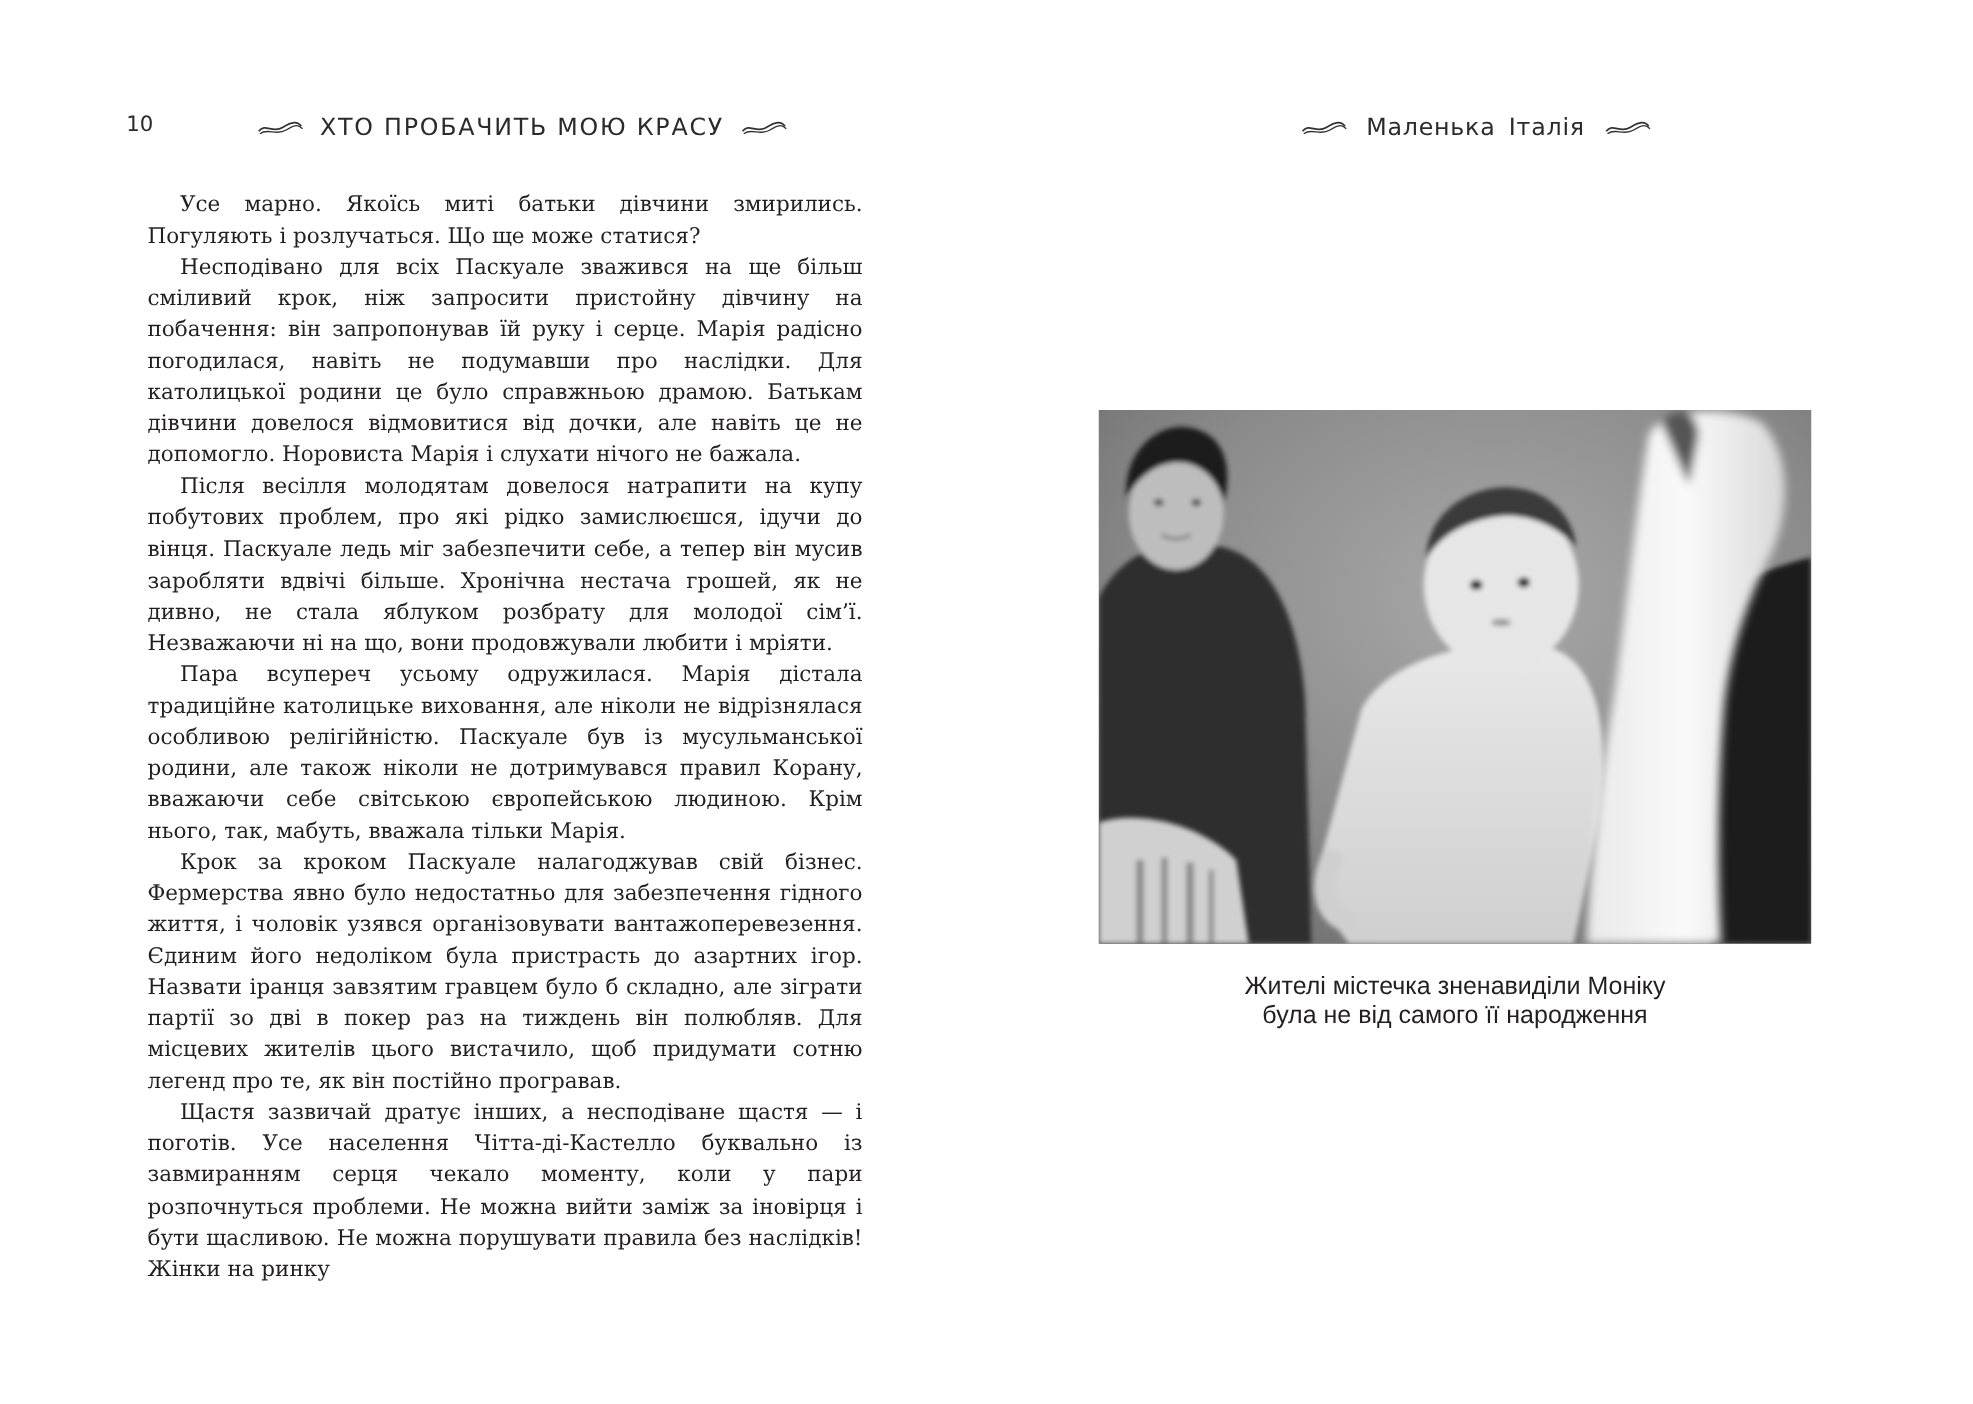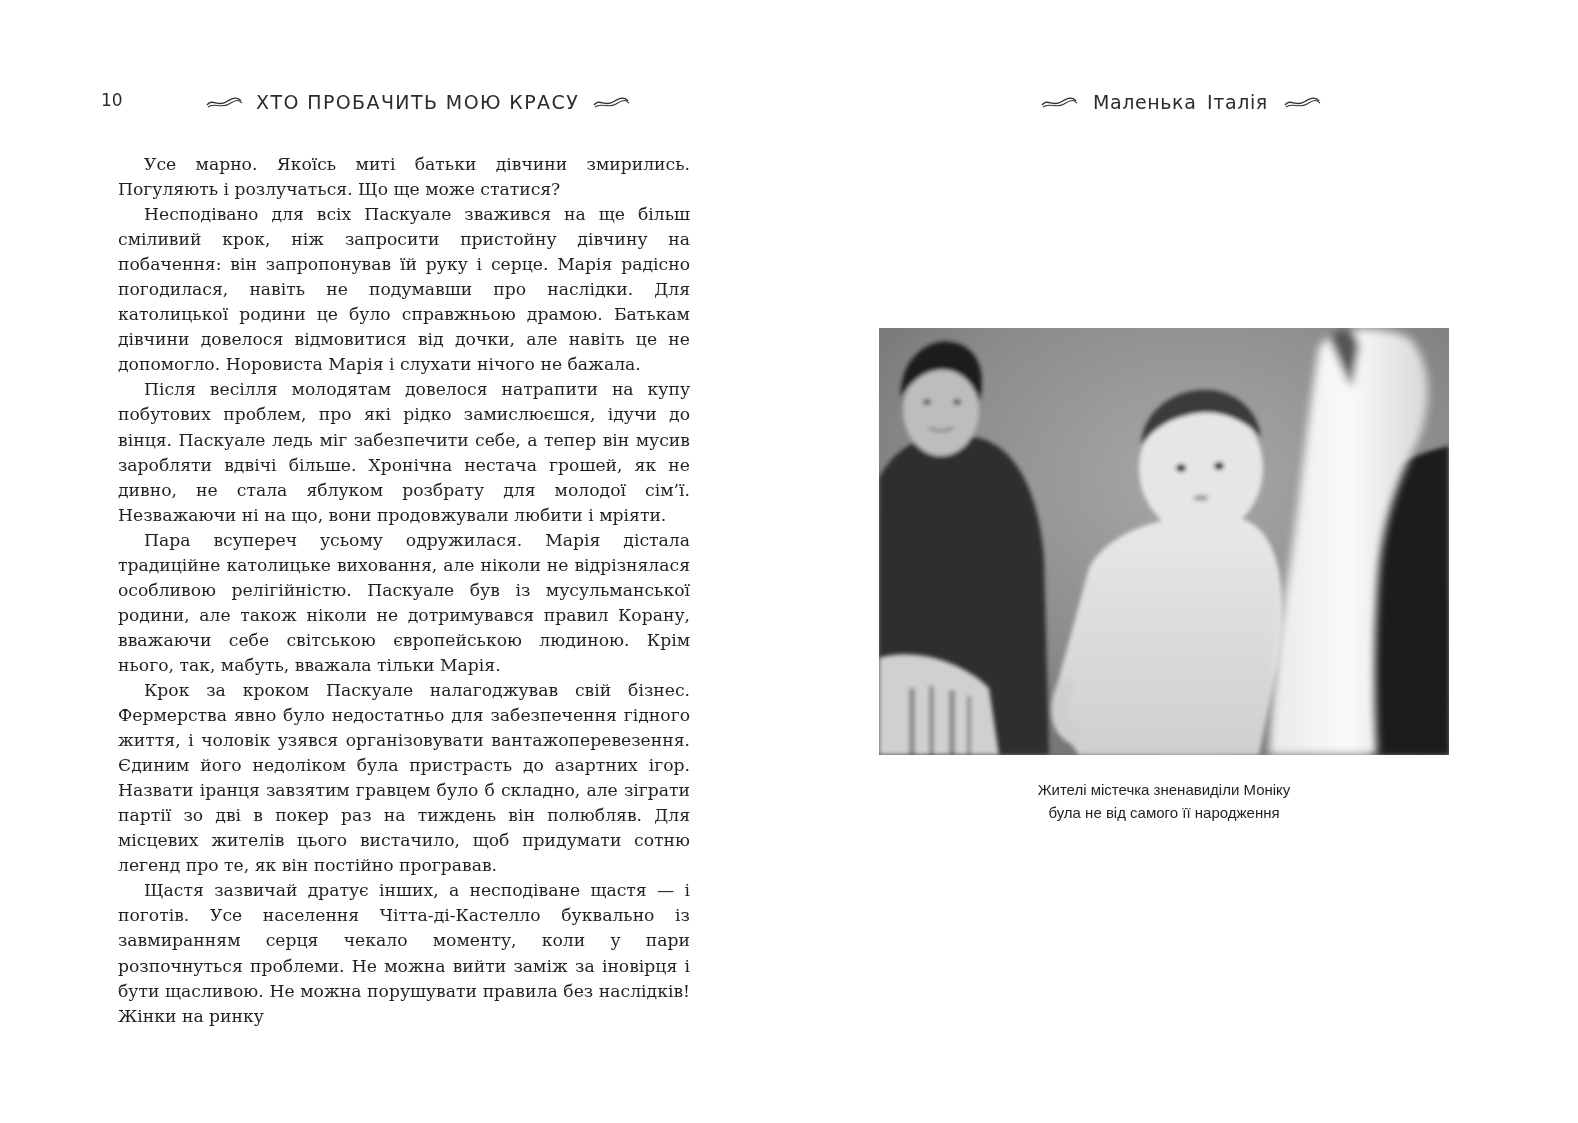--- a/index.html
+++ b/index.html
@@ -84,21 +84,21 @@
     }
     .figure svg { width: 570px; height: 427px; display: block; }
 
     .caption {
       position: absolute;
       left: 90px;
       top: 766px;
       width: 570px;
       text-align: center;
       font-family: "Liberation Sans", sans-serif;
-      font-size: 15px;
+      font-size: 20px;
       line-height: 23px;
       color: #231f20;
     }
     .caption div { display: block; }
   </style>
 </head>
 <body>
 
 <div class="page page-left">
   <div class="page-number">10</div>

